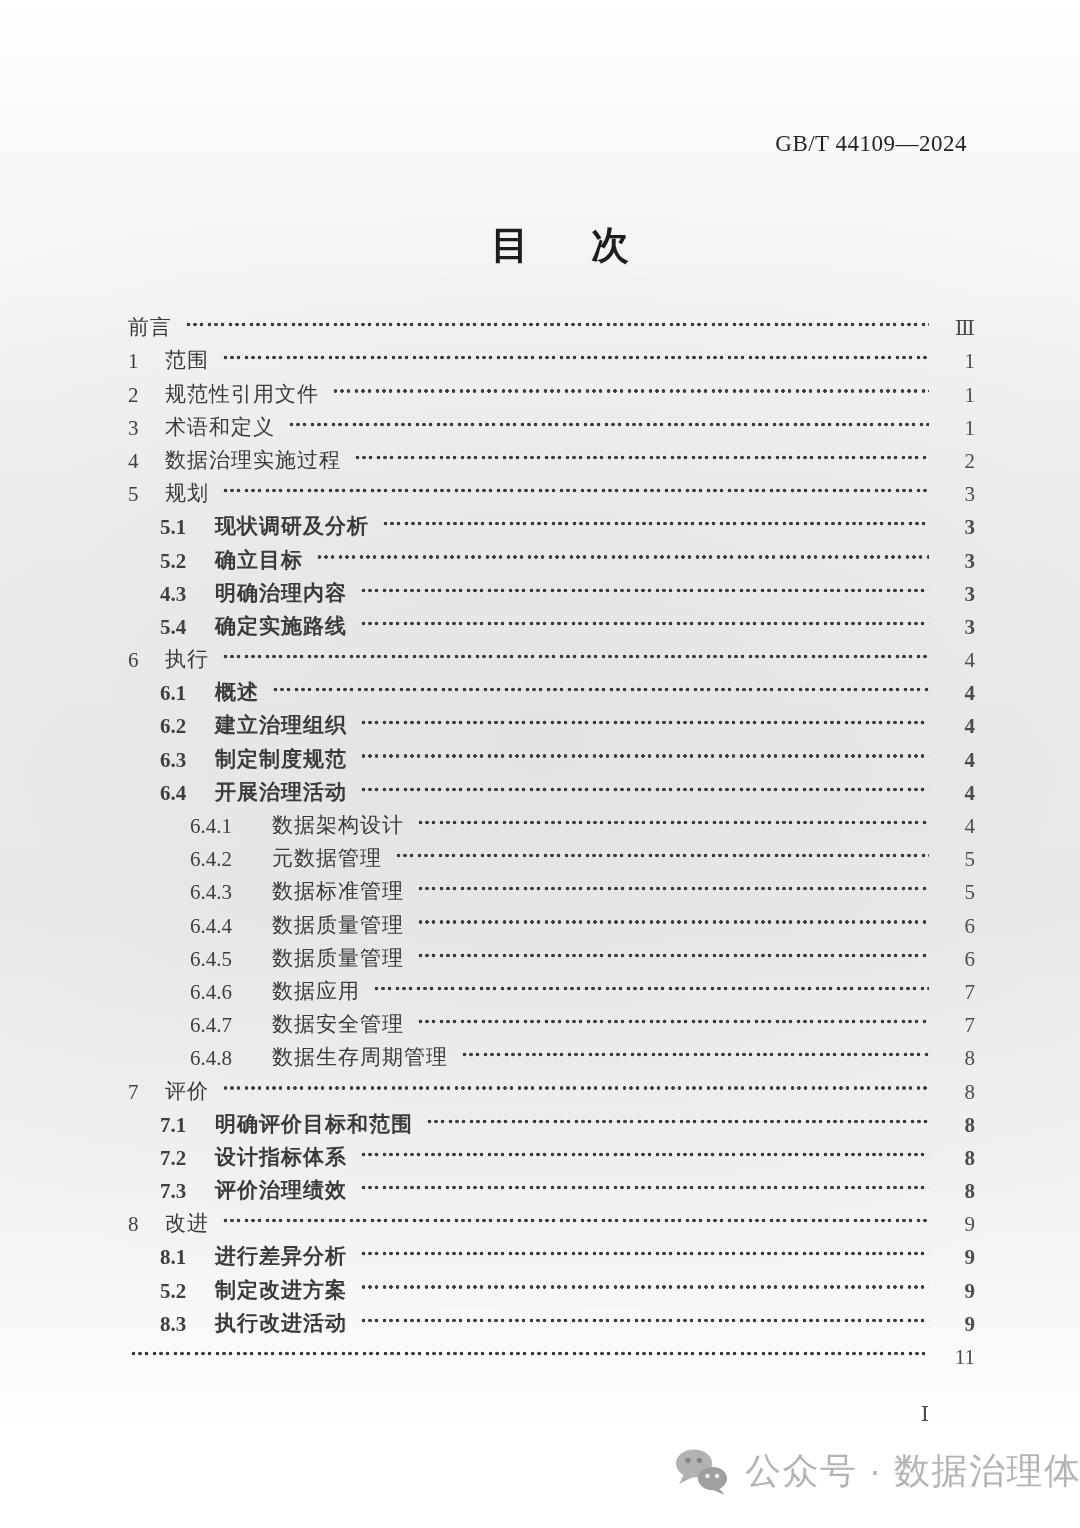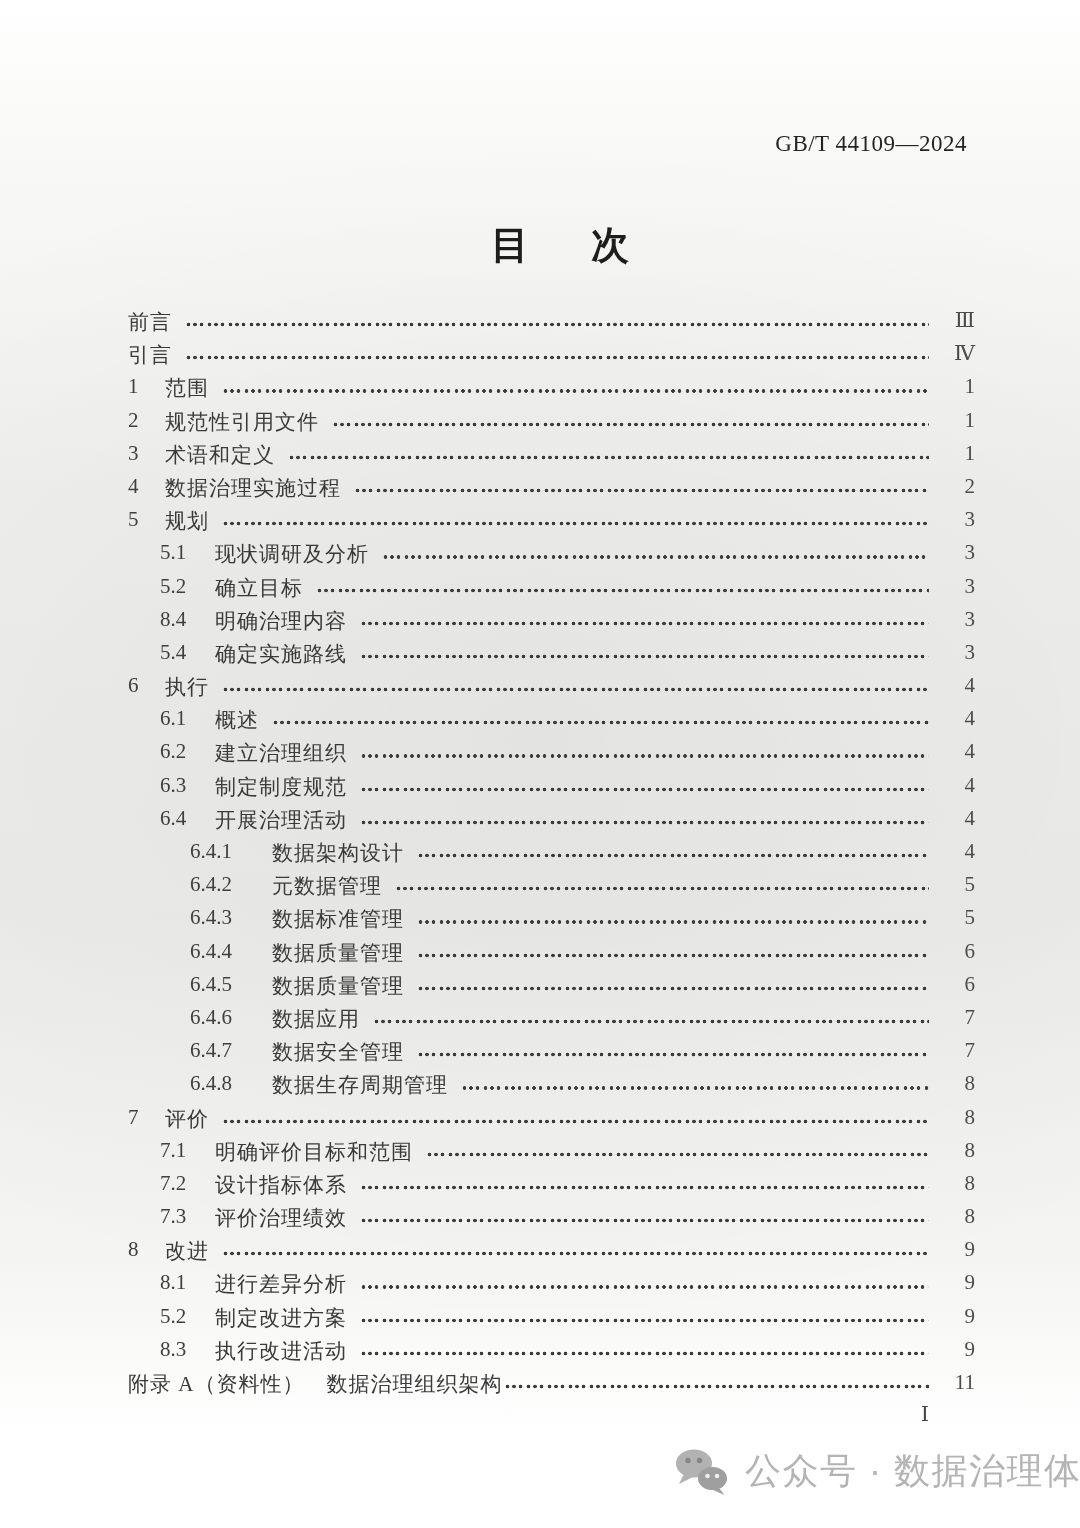--- a/index.html
+++ b/index.html
@@ -22,26 +22,26 @@
   .doc-title{
     position:absolute;top:220px;left:0;width:1080px;
     display:flex;justify-content:center;gap:62px;
     transform:translateX(20px);
     font-size:38px;font-weight:bold;color:#1d1d1d;
   }
   .toc{
     position:absolute;left:128px;top:308px;width:847px;
   }
   .toc-row{
-    display:flex;align-items:flex-start;height:33.2px;
+    display:flex;align-items:flex-end;height:33.2px;
     font-size:21px;color:#3a3a3a;white-space:nowrap;
   }
   .toc-num{min-width:24px;margin-right:13px;color:#3f3f3f;}
   .toc-num:empty{display:none;}
-  .lv1{padding-left:32px;}
+  .lv1{padding-left:32px;font-weight:bold;}
   .lv1 .toc-num{min-width:43px;margin-right:12px;}
   .lv2{padding-left:62px;}
   .lv2 .toc-num{min-width:70px;margin-right:12px;}
   .toc-label{letter-spacing:1px;}
   .toc-leader{
     flex:1;align-self:stretch;margin:0 10px 0 14px;
     background-image:
       radial-gradient(circle at 2.5px 50%, #3c3c3c 1.55px, rgba(0,0,0,0) 2.1px),
       radial-gradient(circle at 9px   50%, #3c3c3c 1.55px, rgba(0,0,0,0) 2.1px),
       radial-gradient(circle at 15.5px 50%, #3c3c3c 1.55px, rgba(0,0,0,0) 2.1px);
@@ -76,26 +76,20 @@
   </div>
 
   <div class="toc">
       <div class="toc-row lv0">
 
     <span class="toc-label">前言</span>
     <span class="toc-leader"></span>
     <span class="toc-page">Ⅲ</span>
   </div>
       <div class="toc-row lv0">
-
-    <span class="toc-label">引言</span>
-    <span class="toc-leader"></span>
-    <span class="toc-page">Ⅳ</span>
-  </div>
-      <div class="toc-row lv0">
     <span class="toc-num">1</span>
     <span class="toc-label">范围</span>
     <span class="toc-leader"></span>
     <span class="toc-page">1</span>
   </div>
       <div class="toc-row lv0">
     <span class="toc-num">2</span>
     <span class="toc-label">规范性引用文件</span>
     <span class="toc-leader"></span>
     <span class="toc-page">1</span>
@@ -124,21 +118,21 @@
     <span class="toc-leader"></span>
     <span class="toc-page">3</span>
   </div>
       <div class="toc-row lv1">
     <span class="toc-num">5.2</span>
     <span class="toc-label">确立目标</span>
     <span class="toc-leader"></span>
     <span class="toc-page">3</span>
   </div>
       <div class="toc-row lv1">
-    <span class="toc-num">8.4</span>
+    <span class="toc-num">4.3</span>
     <span class="toc-label">明确治理内容</span>
     <span class="toc-leader"></span>
     <span class="toc-page">3</span>
   </div>
       <div class="toc-row lv1">
     <span class="toc-num">5.4</span>
     <span class="toc-label">确定实施路线</span>
     <span class="toc-leader"></span>
     <span class="toc-page">3</span>
   </div>
@@ -263,21 +257,20 @@
     <span class="toc-page">9</span>
   </div>
       <div class="toc-row lv1">
     <span class="toc-num">8.3</span>
     <span class="toc-label">执行改进活动</span>
     <span class="toc-leader"></span>
     <span class="toc-page">9</span>
   </div>
       <div class="toc-row lv0 tight">
 
-    <span class="toc-label">附录 A（资料性）　数据治理组织架构</span>
     <span class="toc-leader"></span>
     <span class="toc-page">11</span>
   </div>
     </div>
 
   <div class="page-footer-num">Ⅰ</div>
 
   <div class="watermark">
     <span class="wm-icon">
       <svg width="58" height="48" viewBox="0 0 58 48" aria-hidden="true">

